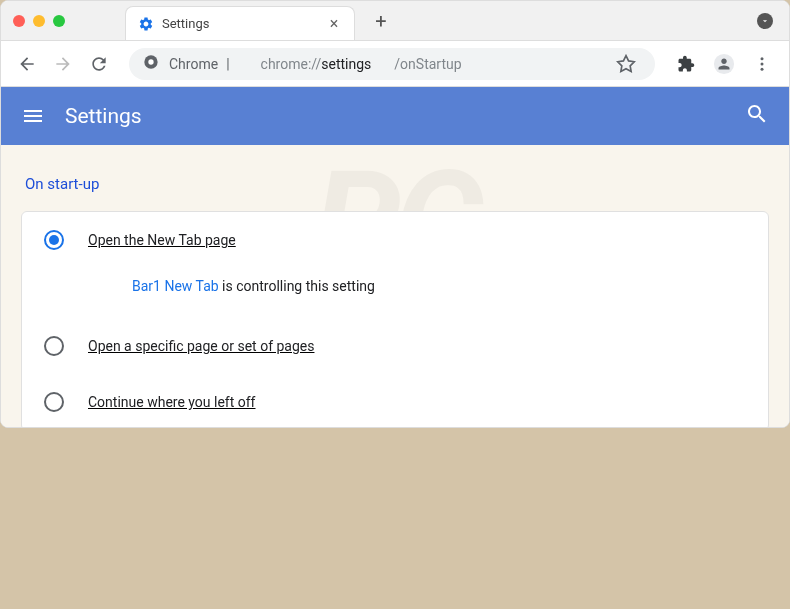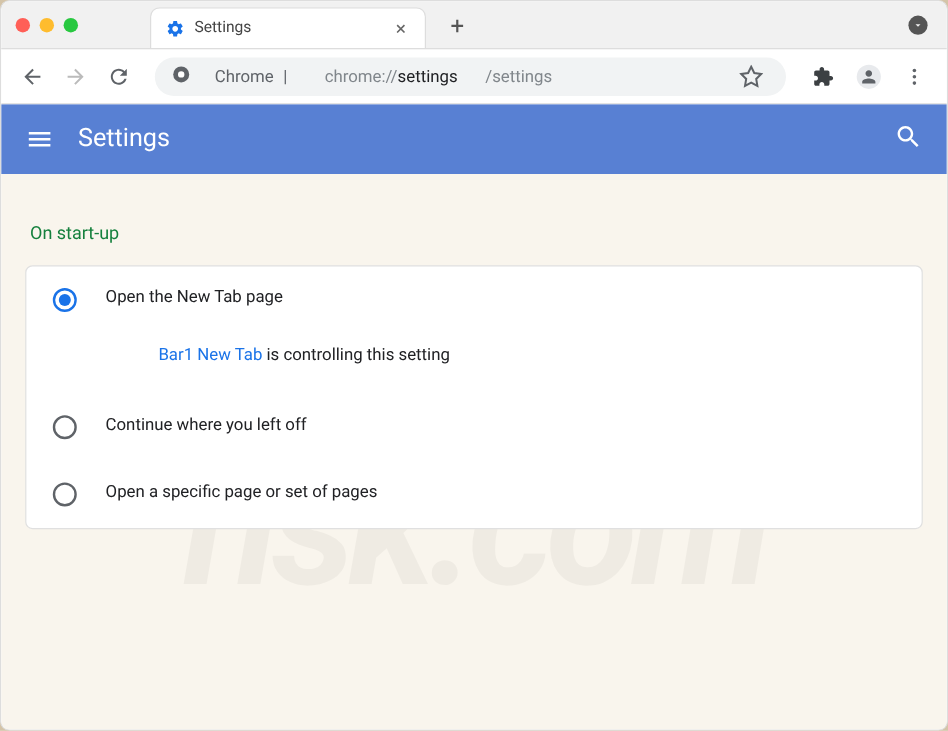--- a/index.html
+++ b/index.html
@@ -6,21 +6,21 @@
     body {
       width: 790px;
       height: 609px;
       font-family: -apple-system, BlinkMacSystemFont, "Segoe UI", Roboto, Arial, sans-serif;
       background: #d4c4a8;
       overflow: hidden;
       position: relative;
     }
     .window {
       width: 790px;
-      height: 609px;
+      height: 428px;
       background: #fff;
       border-radius: 8px;
       overflow: hidden;
       position: relative;
       border: 1px solid #ddd;
     }
     
     .titlebar {
       height: 40px;
       background: #f1f1f1;
@@ -126,21 +126,21 @@
     }
     .nav-btn.disabled { color: #bbb; }
     .address-bar {
       flex: 1;
       height: 32px;
       background: #f1f3f4;
       border-radius: 16px;
       display: flex;
       align-items: center;
       padding: 0 14px;
-      gap: 20px;
+      gap: 10px;
       margin: 0 8px;
     }
     .chrome-icon {
       width: 16px;
       height: 16px;
     }
     .url-text {
       font-size: 14px;
       color: #202124;
       display: flex;
@@ -206,36 +206,38 @@
       color: rgba(0,0,0,0.04);
       white-space: nowrap;
       pointer-events: none;
       font-style: italic;
       line-height: 0.9;
       text-align: center;
       letter-spacing: -6px;
     }
     .section-title {
       font-size: 15px;
-      color: #15803d;
-      margin: 14px 0 18px 16px;
+      color: #1d4ed8;
+      margin: 4px 0 18px 16px;
     }
     .card {
       background: #fff;
       border: 1px solid #e0e0e0;
       border-radius: 6px;
       margin: 0 12px;
       position: relative;
       z-index: 1;
     }
     .option-row {
       display: flex;
+      align-items: center;
       padding: 18px 22px;
       gap: 24px;
       cursor: pointer;
+      text-decoration: underline;
     }
     .radio {
       width: 20px;
       height: 20px;
       border-radius: 50%;
       border: 2px solid #5f6368;
       display: flex;
       align-items: center;
       justify-content: center;
       flex-shrink: 0;
@@ -330,21 +332,21 @@
         <svg class="chrome-icon" viewBox="0 0 24 24">
             <circle cx="12" cy="12" r="10" fill="#5f6368"></circle>
             <circle cx="12" cy="12" r="4" fill="#fff"></circle>
           </svg>
       </span>
       <span class="url-text">
         <span class="url-prefix">Chrome</span>
         <span class="url-sep">|</span>
         <span class="url-dim">chrome://</span>
           <span class="url-bold">settings</span>
-          <span class="url-dim">/settings</span>
+          <span class="url-dim">/onStartup</span>
       </span>
       <div class="address-right">
         <div class="toolbar-icon">
           <svg width="20" height="20" viewBox="0 0 24 24" fill="none" stroke="#5f6368" stroke-width="2">
               <path d="M12 2l3.09 6.26L22 9.27l-5 4.87 1.18 6.88L12 17.77l-6.18 3.25L7 14.14 2 9.27l6.91-1.01L12 2z"></path>
             </svg>
         </div>
       </div>
     </div>
     <div class="toolbar-icon">
@@ -392,22 +394,22 @@
         <div class="radio selected"></div>
         <div class="option-label">Open the New Tab page</div>
       </div>
       <div class="notice-row">
         <div class="notice-text">
           <span class="extension-link">Bar1 New Tab</span><span> is controlling this setting</span>
         </div>
       </div>
       <div class="option-row">
         <div class="radio"></div>
-        <div class="option-label">Continue where you left off</div>
+        <div class="option-label">Open a specific page or set of pages</div>
       </div>
       <div class="option-row">
         <div class="radio"></div>
-        <div class="option-label">Open a specific page or set of pages</div>
+        <div class="option-label">Continue where you left off</div>
       </div>
     </div>
   </div>
 
 </div>
 
 </body></html>

